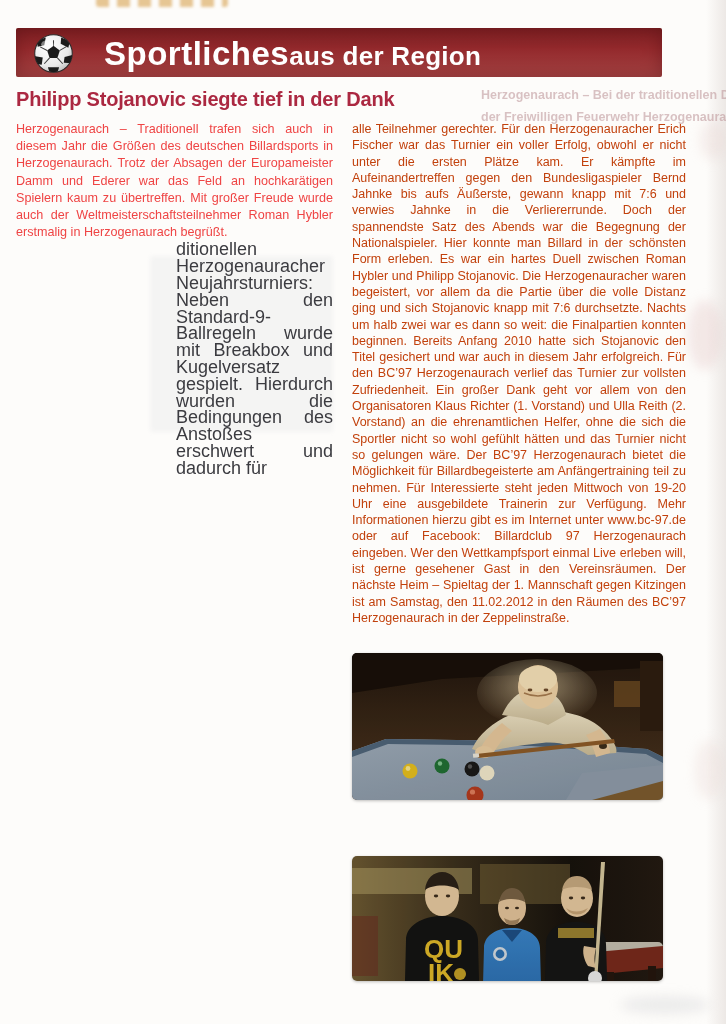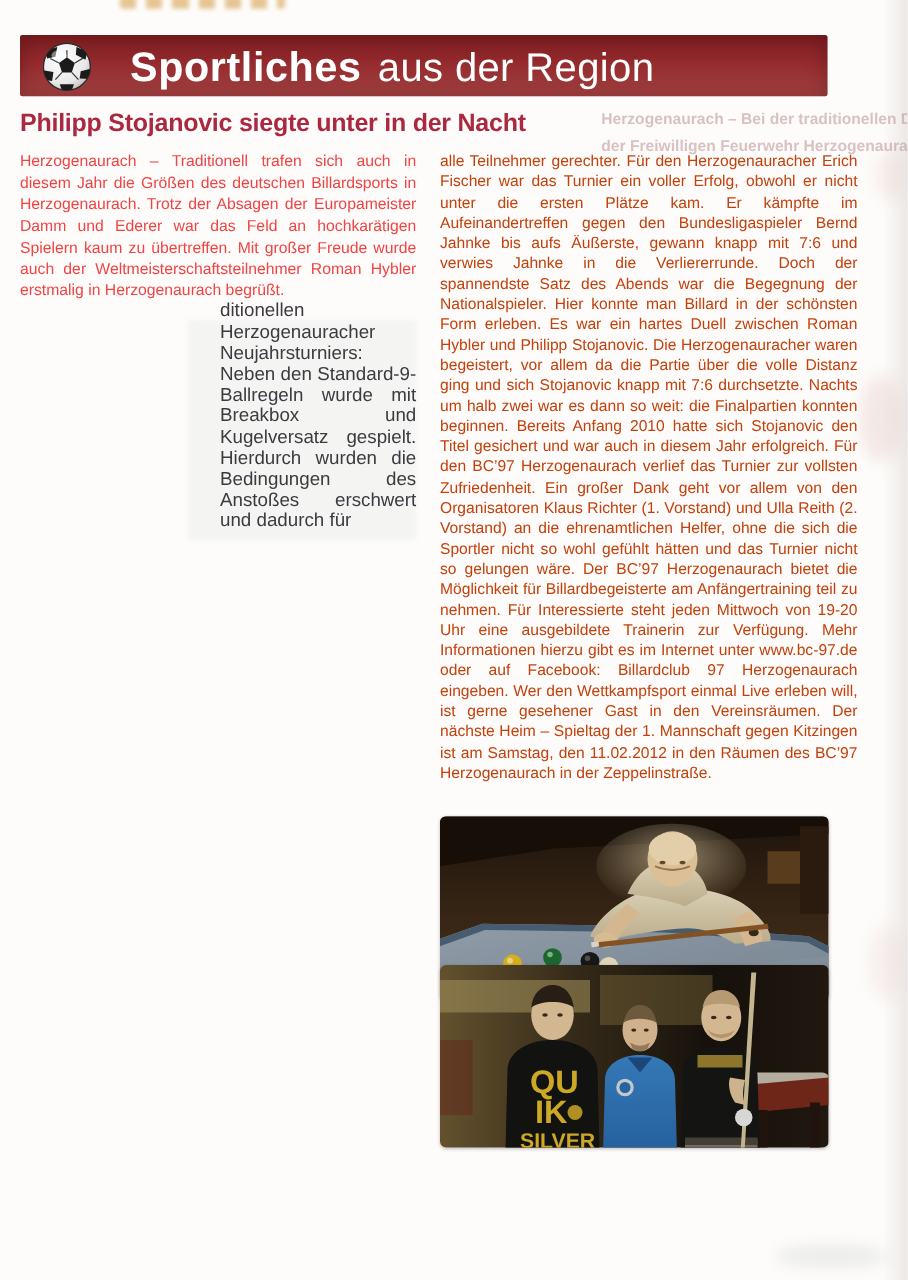--- a/index.html
+++ b/index.html
@@ -29,38 +29,38 @@
   .banner{
     position:absolute;left:16px;top:28px;width:646px;height:49px;border-radius:2px;
     background:linear-gradient(180deg,#7d1f22 0%,#93292c 42%,#a64444 100%);
     box-shadow:inset 0 0 18px rgba(60,5,8,.35);
     display:flex;align-items:center;
   }
   .banner .ball{position:absolute;left:17px;top:5px;width:41px;height:41px;}
   .banner-title{position:absolute;left:88px;top:0;height:52px;display:flex;align-items:baseline;
     color:#ffffff;}
   .banner-title .big{font-size:33px;font-weight:bold;letter-spacing:.5px;line-height:52px;}
-  .banner-title .small{font-size:32px;font-weight:normal;margin-left:13px;letter-spacing:.3px;}
+  .banner-title .small{font-size:26px;font-weight:bold;letter-spacing:.3px;}
   
   .headline{position:absolute;left:16px;top:88px;width:460px;
     font-size:20px;font-weight:bold;color:#ab2841;letter-spacing:-.2px;}
   
   .col1{position:absolute;left:16px;top:121px;width:317px;}
   .col2{position:absolute;left:352px;top:121px;width:334px;}
   .lead{font-weight:normal;font-size:12.6px;line-height:17.2px;text-align:justify;color:#ef4444;}
   .bodytxt{font-size:12.5px;line-height:16.3px;text-align:justify;color:#c2410c;}
   .p2intro{margin-top:6px;font-size:12.5px;line-height:16.8px;text-align:justify;text-align-last:justify;}
   .p2row{display:flex;}
   .p2spacer{width:160px;flex:0 0 160px;}
-  .p2wrap{width:157px;font-size:15px;line-height:16.8px;text-align:justify;}
+  .p2wrap{width:157px;font-size:18px;line-height:16.8px;text-align:justify;}
   
   .photo{position:absolute;width:311px;border-radius:5px;overflow:hidden;
     box-shadow:0 1px 3px rgba(0,0,0,.25);}
   .photo1{left:352px;top:653px;height:147px;}
-  .photo2{left:352px;top:772px;height:146px;}
+  .photo2{left:352px;top:856px;height:125px;}
   .photo svg{display:block;}
 </style>
 </head>
 <body>
 
 <div class="page">
 
   <div class="edge-shade"></div>
   <div class="smudge a"></div>
   <div class="smudge b"></div>
@@ -103,21 +103,21 @@
         </g>
       </g>
       <ellipse cx="14" cy="11" rx="6" ry="4" fill="rgba(255,255,255,.45)"></ellipse>
     </svg>
     <div class="banner-title">
       <span class="big">Sportliches</span>
       <span class="small">aus der Region</span>
     </div>
   </div>
 
-  <div class="headline">Philipp Stojanovic siegte unter in der Nacht</div>
+  <div class="headline">Philipp Stojanovic siegte tief in der Dank</div>
 
   <div class="col1">
     <div class="lead">Herzogenaurach – Traditionell trafen sich auch in diesem Jahr die Größen des deutschen Billardsports in Herzogenaurach. Trotz der Absagen der Europameister Damm und Ederer war das Feld an hochkarätigen Spielern kaum zu übertreffen. Mit großer Freude wurde auch der Weltmeisterschaftsteilnehmer Roman Hybler erstmalig in Herzogenaurach begrüßt.</div>
     <div class="p2row">
       <div class="p2spacer"></div>
       <div class="p2wrap">ditionellen Herzogenauracher Neujahrsturniers: Neben den Standard-9-Ballregeln wurde mit Breakbox und Kugelversatz gespielt. Hierdurch wurden die Bedingungen des Anstoßes erschwert und dadurch für</div>
     </div>
   </div>
 
   <div class="col2">

